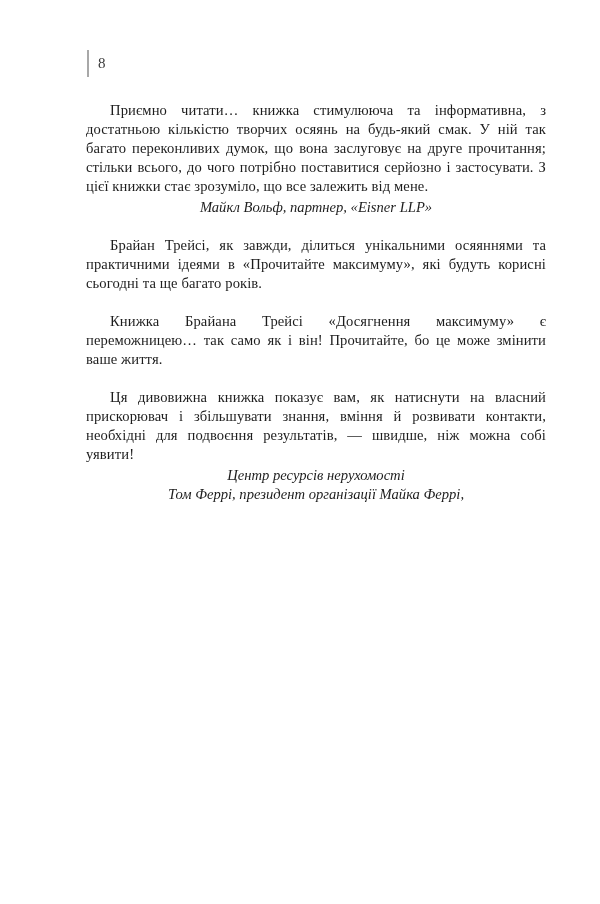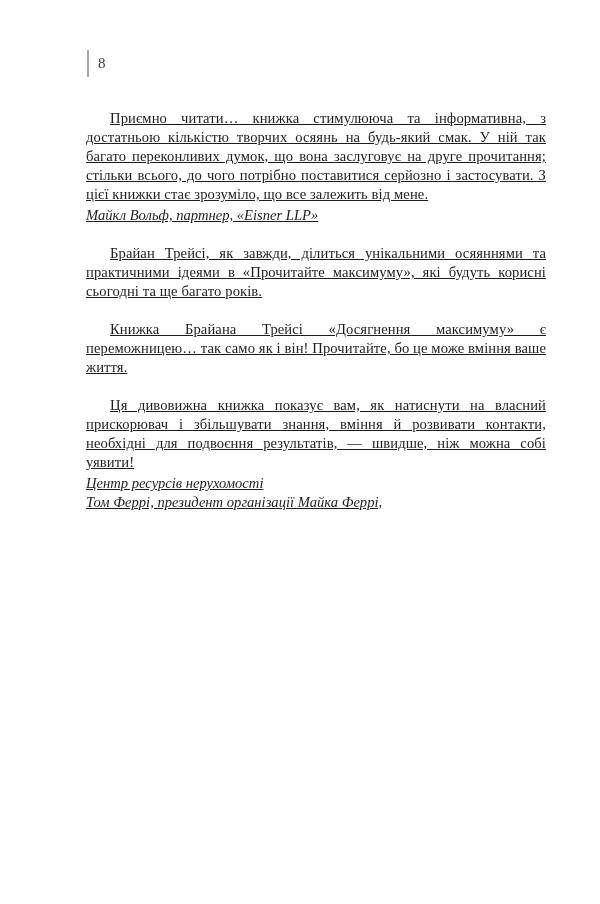--- a/index.html
+++ b/index.html
@@ -36,37 +36,36 @@
     line-height: 27px;
     color: #3a3a3a;
   }
   .content {
     position: absolute;
     top: 97px;
     left: 86px;
     width: 460px;
   }
   .testimonial {
-    margin: 12px 0 19px 0;
-    text-decoration: underline;
+    margin: 4px 0 19px 0;
   }
   .quote {
     margin: 0;
     font-size: 14.6px;
     line-height: 19px;
     text-align: justify;
     text-indent: 24px;
     letter-spacing: 0.1px;
   }
   .attribution {
     margin: 2px 0 0 0;
     font-size: 14.6px;
     line-height: 19px;
     font-style: italic;
-    text-align: left;
+    text-align: center;
   }
   .attribution-line {
     display: block;
   }
 </style>
 </head>
 <body>
 
 <div class="page">
 
@@ -82,21 +81,21 @@
       <p class="attribution">
         <span class="attribution-line">Майкл Вольф, партнер, «Eisner LLP»</span>
       </p>
     </section>
 
     <section class="testimonial">
       <p class="quote">Брайан Трейсі, як завжди, ділиться унікальними осяяннями та практичними ідеями в «Прочитайте максимуму», які будуть корисні сьогодні та ще багато років.</p>
     </section>
 
     <section class="testimonial">
-      <p class="quote">Книжка Брайана Трейсі «Досягнення максимуму» є переможницею… так само як і він! Прочитайте, бо це може вміння ваше життя.</p>
+      <p class="quote">Книжка Брайана Трейсі «Досягнення максимуму» є переможницею… так само як і він! Прочитайте, бо це може змінити ваше життя.</p>
     </section>
 
     <section class="testimonial">
       <p class="quote">Ця дивовижна книжка показує вам, як натиснути на власний прискорювач і збільшувати знання, вміння й розвивати контакти, необхідні для подвоєння результатів, — швидше, ніж можна собі уявити!</p>
       <p class="attribution">
         <span class="attribution-line">Центр ресурсів нерухомості</span>
         <span class="attribution-line">Том Феррі, президент організації Майка Феррі,</span>
       </p>
     </section>
 

